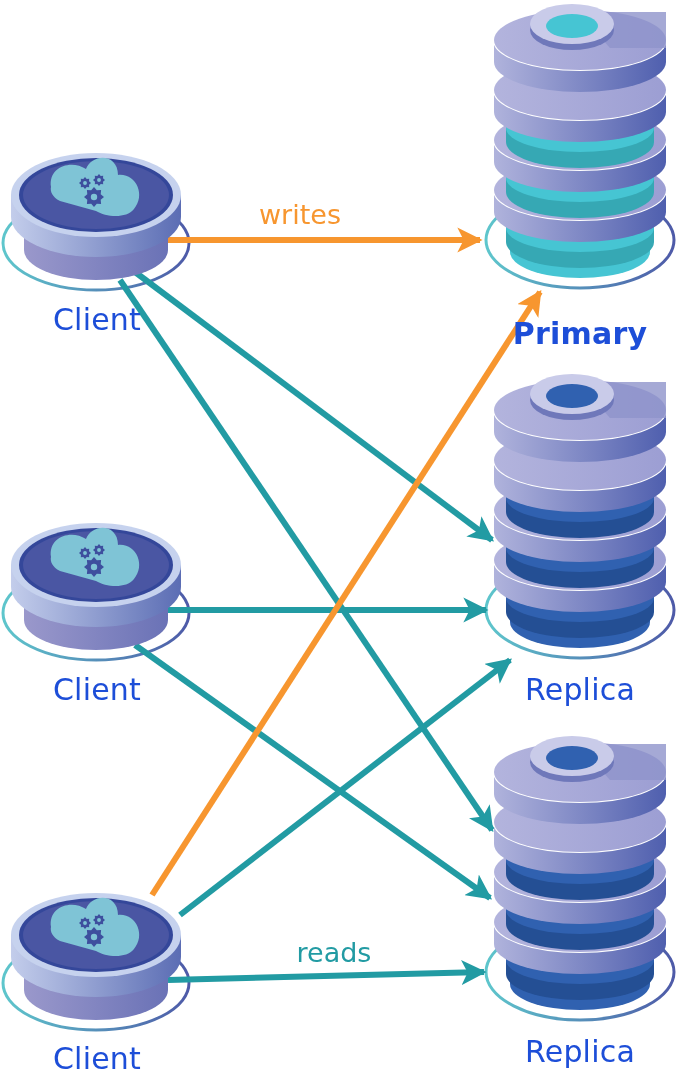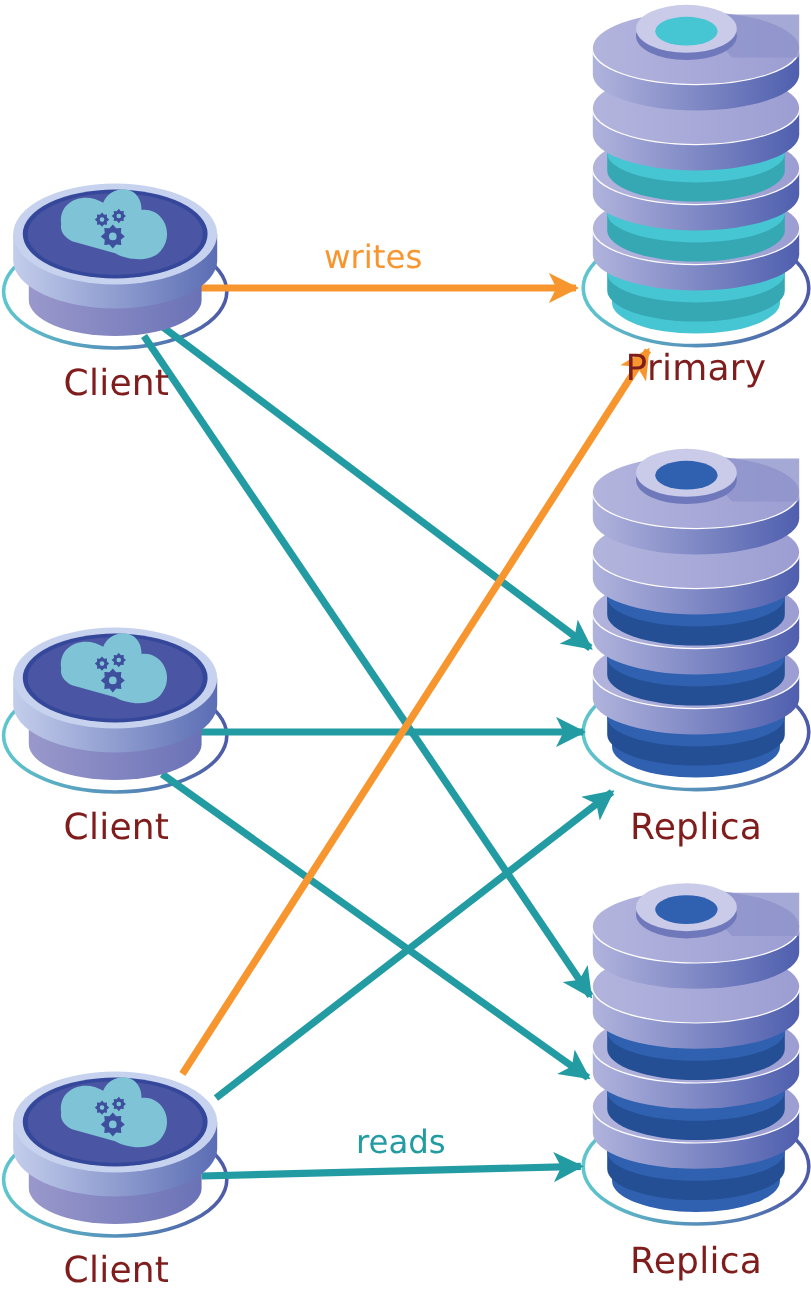--- a/index.html
+++ b/index.html
@@ -1,18 +1,18 @@
 <!DOCTYPE html>
 <html><head>
 <meta charset="utf-8">
 <style>
   html,body{margin:0;padding:0;background:#ffffff;}
   body{width:676px;height:1084px;overflow:hidden;position:relative;font-family:"Liberation Sans",sans-serif;}
   #stage{position:absolute;left:0;top:0;width:676px;height:1084px;}
-  .lbl{position:absolute;font-family:"DejaVu Sans","Liberation Sans",sans-serif;font-size:30px;color:#7f1d1d;letter-spacing:0.2px;white-space:nowrap;transform:translateX(-50%);}
+  .lbl{position:absolute;font-family:"DejaVu Sans","Liberation Sans",sans-serif;font-size:30px;color:#1d4ed8;letter-spacing:0.2px;white-space:nowrap;transform:translateX(-50%);}
   .edge-lbl{position:absolute;font-family:"DejaVu Sans","Liberation Sans",sans-serif;font-size:27px;white-space:nowrap;transform:translateX(-50%);}
 </style>
 </head>
 <body>
 
 <svg id="stage" width="676" height="1084" viewBox="0 0 676 1084" xmlns="http://www.w3.org/2000/svg">
   <defs>
     <linearGradient id="ringGrad" x1="0" x2="1" y1="0" y2="0">
       <stop offset="0" stop-color="#5ec6cc"></stop>
       <stop offset="1" stop-color="#4e5aa8"></stop>
@@ -213,18 +213,18 @@
           <ellipse cx="572" cy="758" rx="26" ry="12" fill="#3061b0"></ellipse>
         </g>
       </g>
     </g>
 </svg>
 
 <div id="labels">
   <span class="lbl" style="left:97px;top:302px;">Client</span>
   <span class="lbl" style="left:97px;top:672px;">Client</span>
   <span class="lbl" style="left:97px;top:1041px;">Client</span>
-  <span class="lbl" style="left:580px;top:290px;">Primary</span>
+  <span class="lbl" style="left:580px;top:316px;font-weight:bold;">Primary</span>
   <span class="lbl" style="left:580px;top:672px;">Replica</span>
   <span class="lbl" style="left:580px;top:1034px;">Replica</span>
-  <span class="edge-lbl" style="left:311px;top:199px;color:#f7962f;">writes</span>
+  <span class="edge-lbl" style="left:300px;top:199px;color:#f7962f;">writes</span>
   <span class="edge-lbl" style="left:334px;top:937px;color:#229ba3;">reads</span>
 </div>
 
 </body></html>

